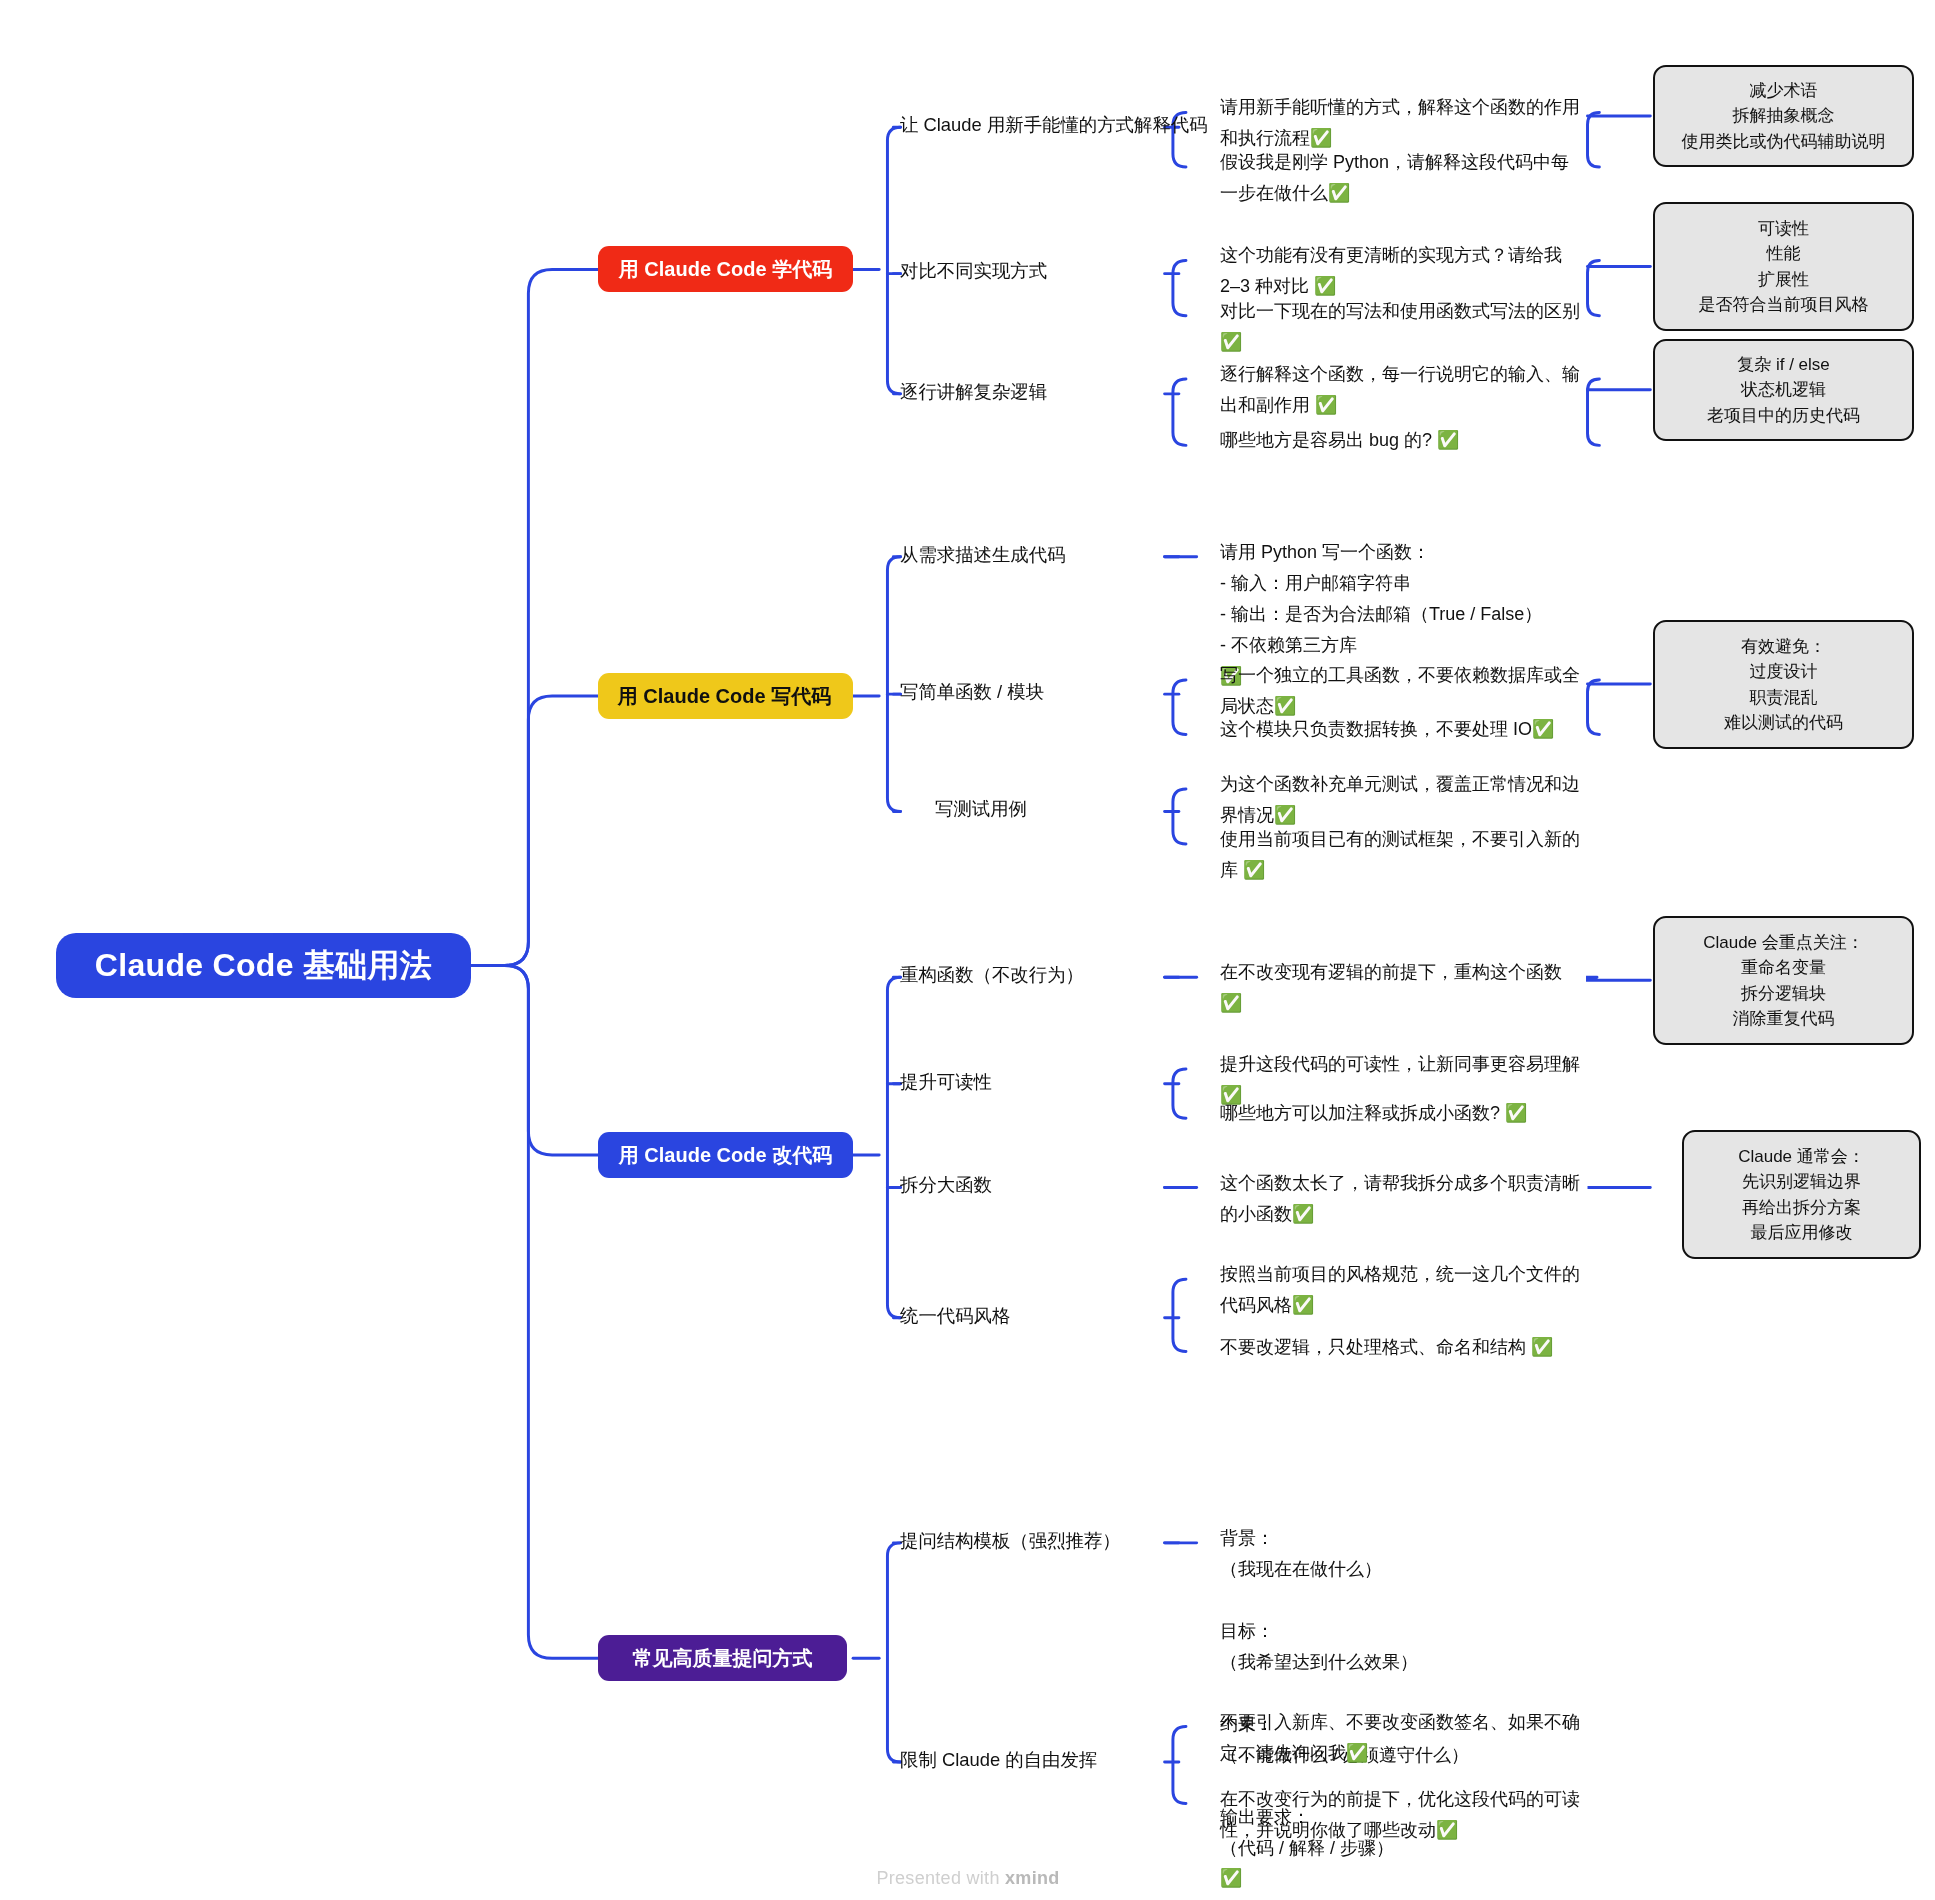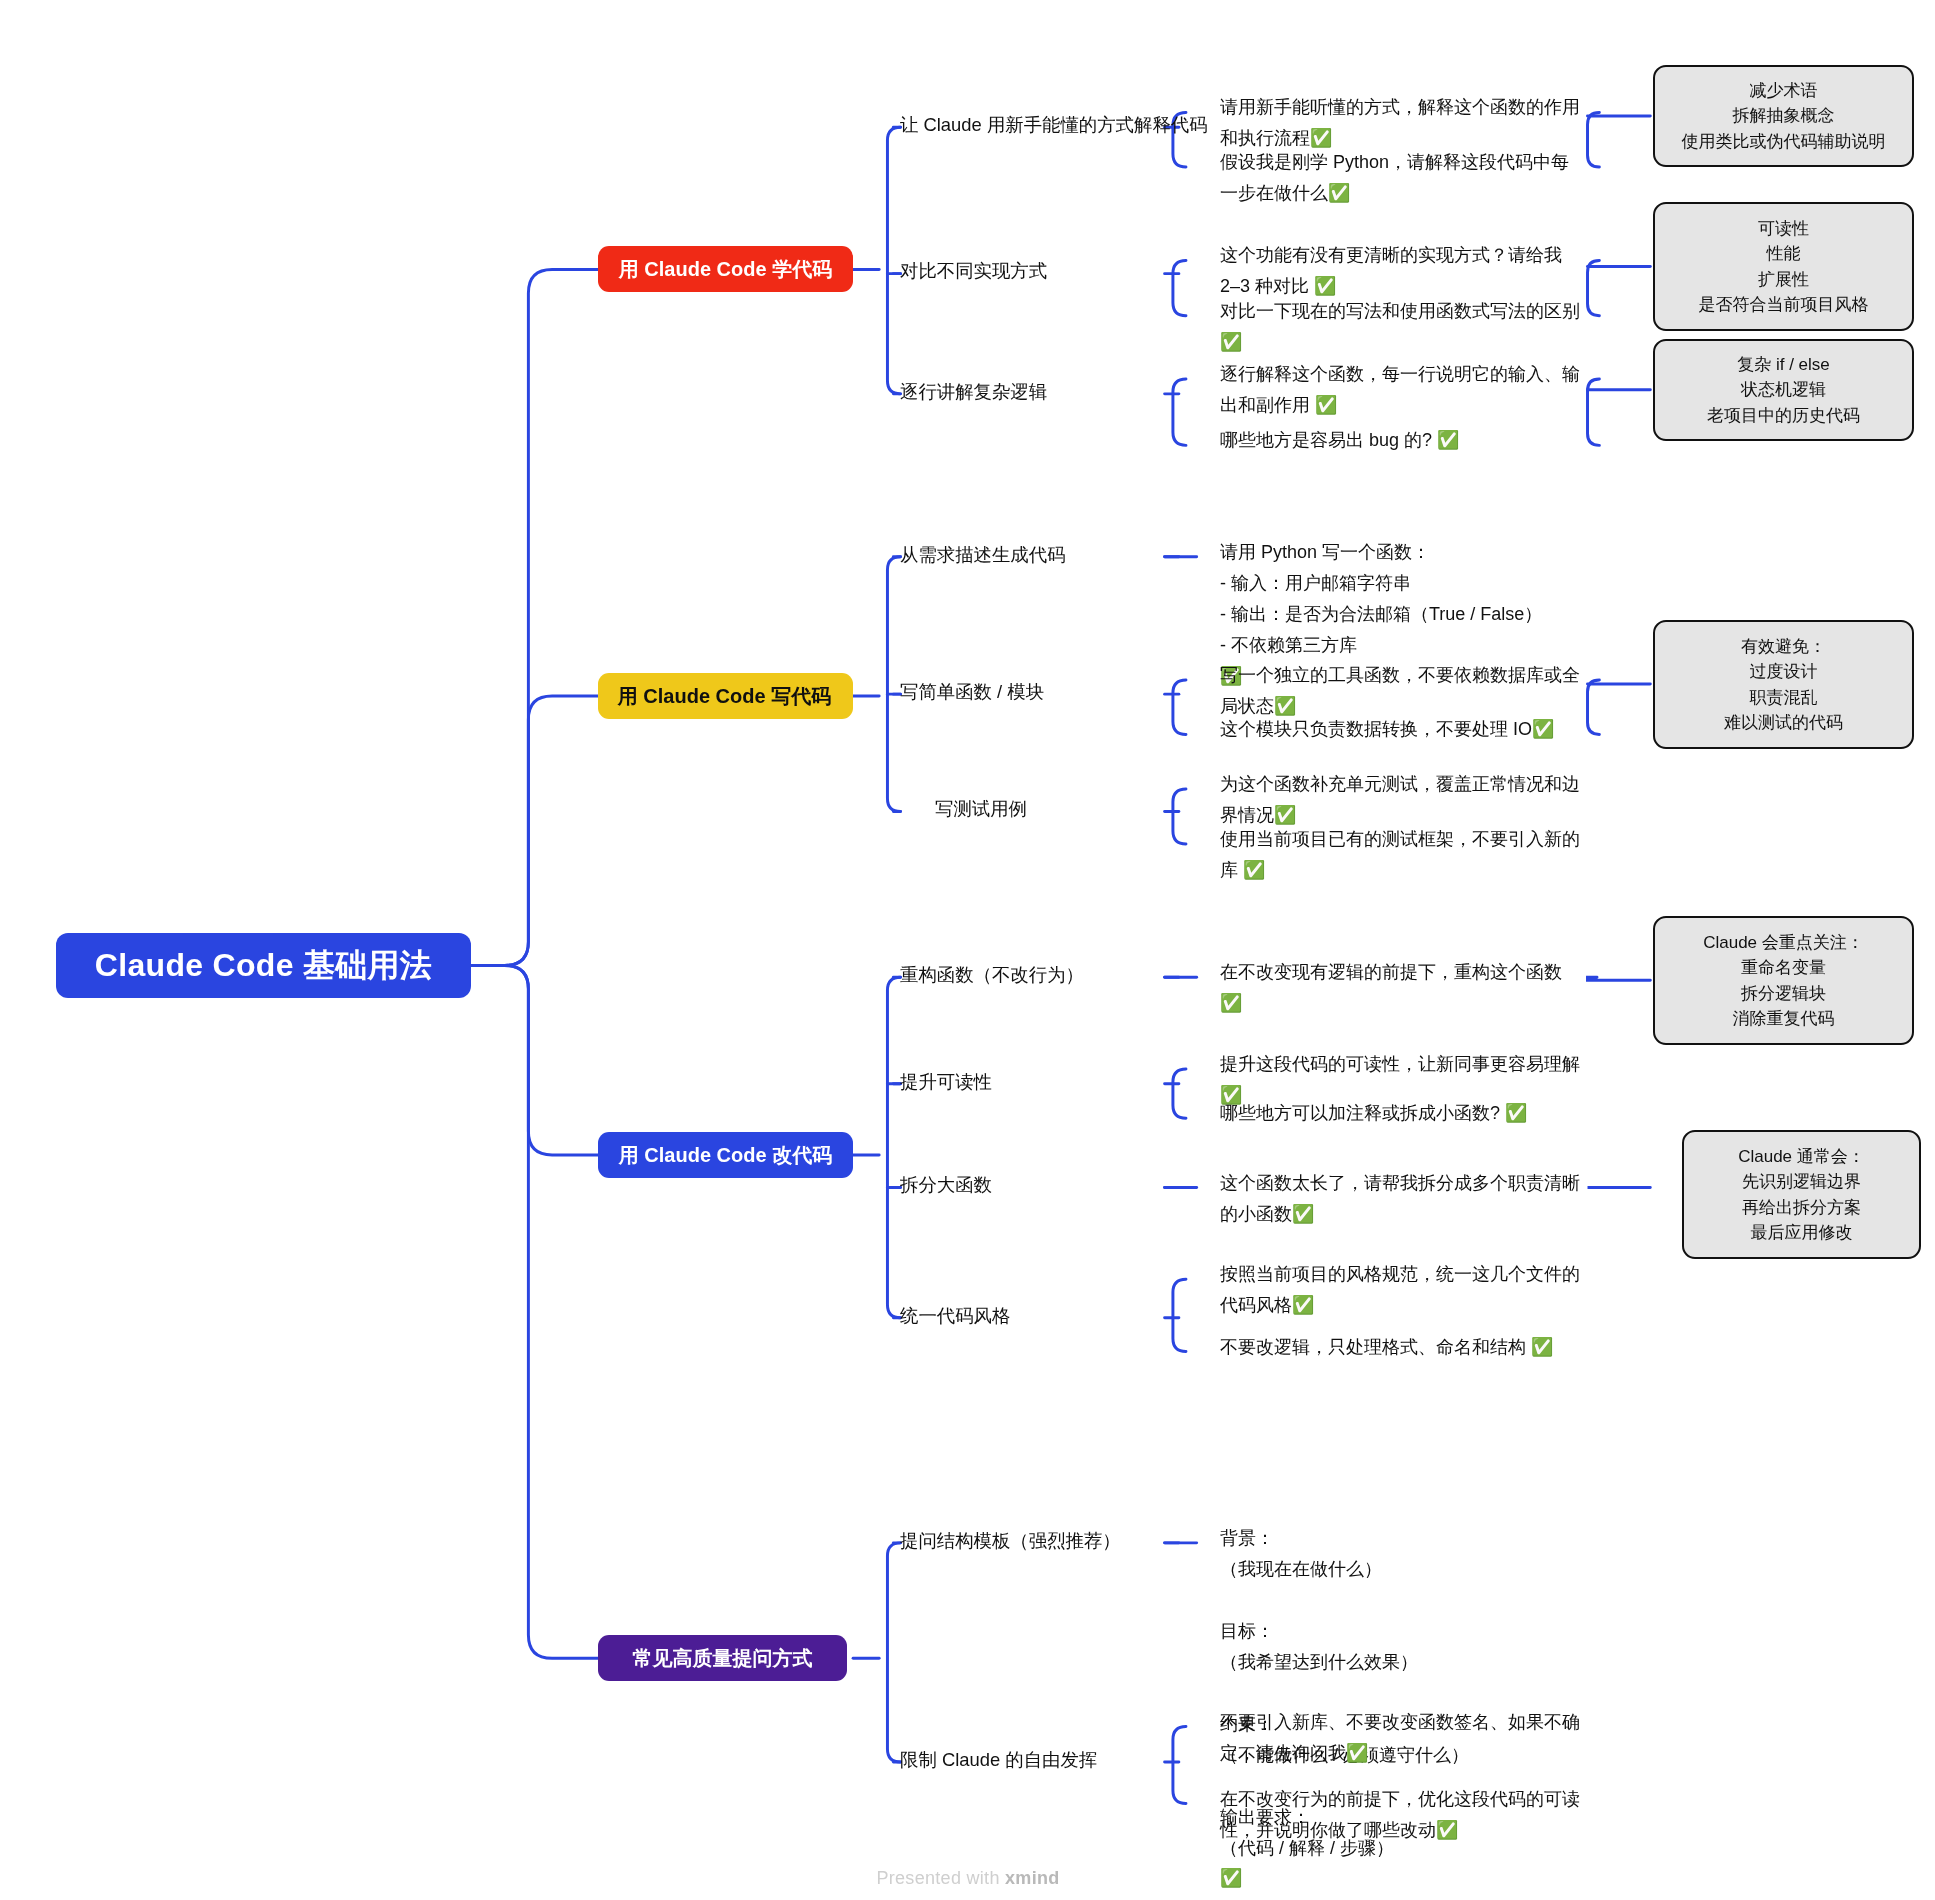--- a/index.html
+++ b/index.html
@@ -7,21 +7,21 @@
     width:1936px;height:1900px;position:relative;overflow:hidden;
     font-family:"Liberation Sans","DejaVu Sans",sans-serif;
     -webkit-font-smoothing:antialiased;
   }
   #canvas{position:absolute;inset:0;width:1936px;height:1900px;}
   svg.links{position:absolute;left:0;top:0;width:1936px;height:1900px;pointer-events:none;}
   .node{position:absolute;box-sizing:border-box;}
 
   
   .root{
-    background:#2A45E0;color:#fff;border-radius:12px;
+    background:#2A45E0;color:#fff;border-radius:20px;
     font-size:32px;font-weight:700;letter-spacing:0.3px;
     display:flex;align-items:center;justify-content:center;
     padding:14px 24px;white-space:nowrap;
   }
   
   .branch{
     border-radius:11px;font-size:20px;font-weight:700;
     display:flex;align-items:center;justify-content:center;
     padding:10.7px 18px;white-space:nowrap;color:#fff;
   }

